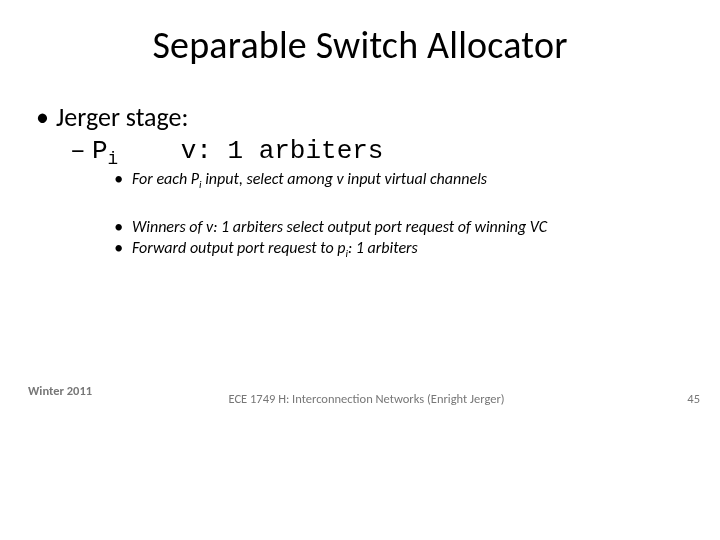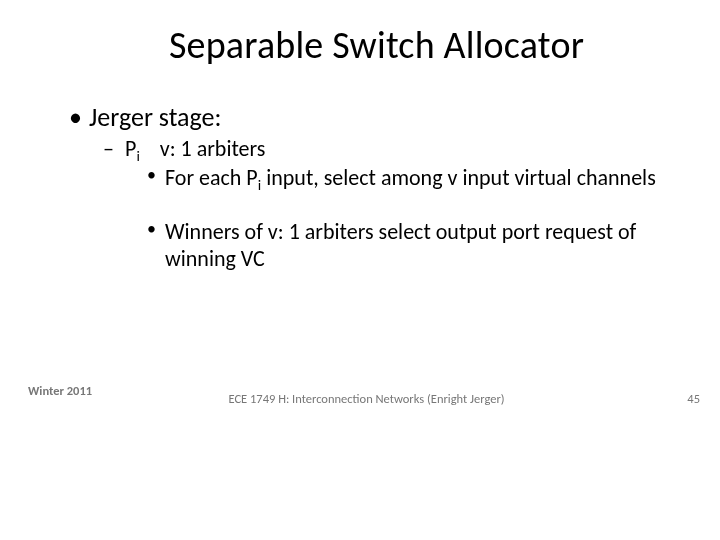--- a/index.html
+++ b/index.html
@@ -11,21 +11,20 @@
     font-family: Calibri, "Segoe UI", Arial, sans-serif;
     color: #000;
     overflow: hidden;
     position: relative;
   }
   .slide {
     width: 720px;
     height: 420px;
     position: relative;
     box-sizing: border-box;
-    padding-left: 33px;
   }
   .title {
     text-align: center;
     font-size: 38px;
     font-weight: 400;
     padding-top: 22px;
     letter-spacing: 0.2px;
   }
   .body {
     padding: 28px 34px 0 34px;
@@ -40,33 +39,35 @@
   .l1::before {
     content: "•";
     position: absolute;
     left: 2px;
     top: 0;
   }
   .l2 {
     margin: 2px 0 2px 0;
     padding-left: 58px;
     position: relative;
-    font-size: 22px;
+    font-size: 26px;
+    font-family: Liberation Mono, monospace;
   }
   .l2::before {
     content: "–";
     position: absolute;
     left: 36px;
     top: 0;
   }
   .l3 {
     margin: 2px 0 2px 0;
     padding-left: 98px;
     position: relative;
-    font-size: 22px;
+    font-size: 16px;
+    font-style: italic;
   }
   .l3::before {
     content: "•";
     position: absolute;
     left: 80px;
     top: 0;
     font-size: 18px;
   }
   .gap {
     height: 24px;
@@ -121,20 +122,23 @@
     <div class="l3">
       <span>For each P</span><span class="sub">i</span><span> input, select among v input virtual channels</span>
     </div>
 
     <div class="gap"></div>
 
 
 
     <div class="l3">Winners of v: 1 arbiters select output port request of winning VC</div>
 
+    <div class="l3">
+      <span>Forward output port request to p</span><span class="sub">i</span><span>: 1 arbiters</span>
+    </div>
 
   </div>
 
   <div class="footer">
     <div class="left">Winter 2011</div>
     <div class="center">ECE 1749 H: Interconnection Networks (Enright Jerger)</div>
     <div class="right">45</div>
   </div>
 
 </div>

